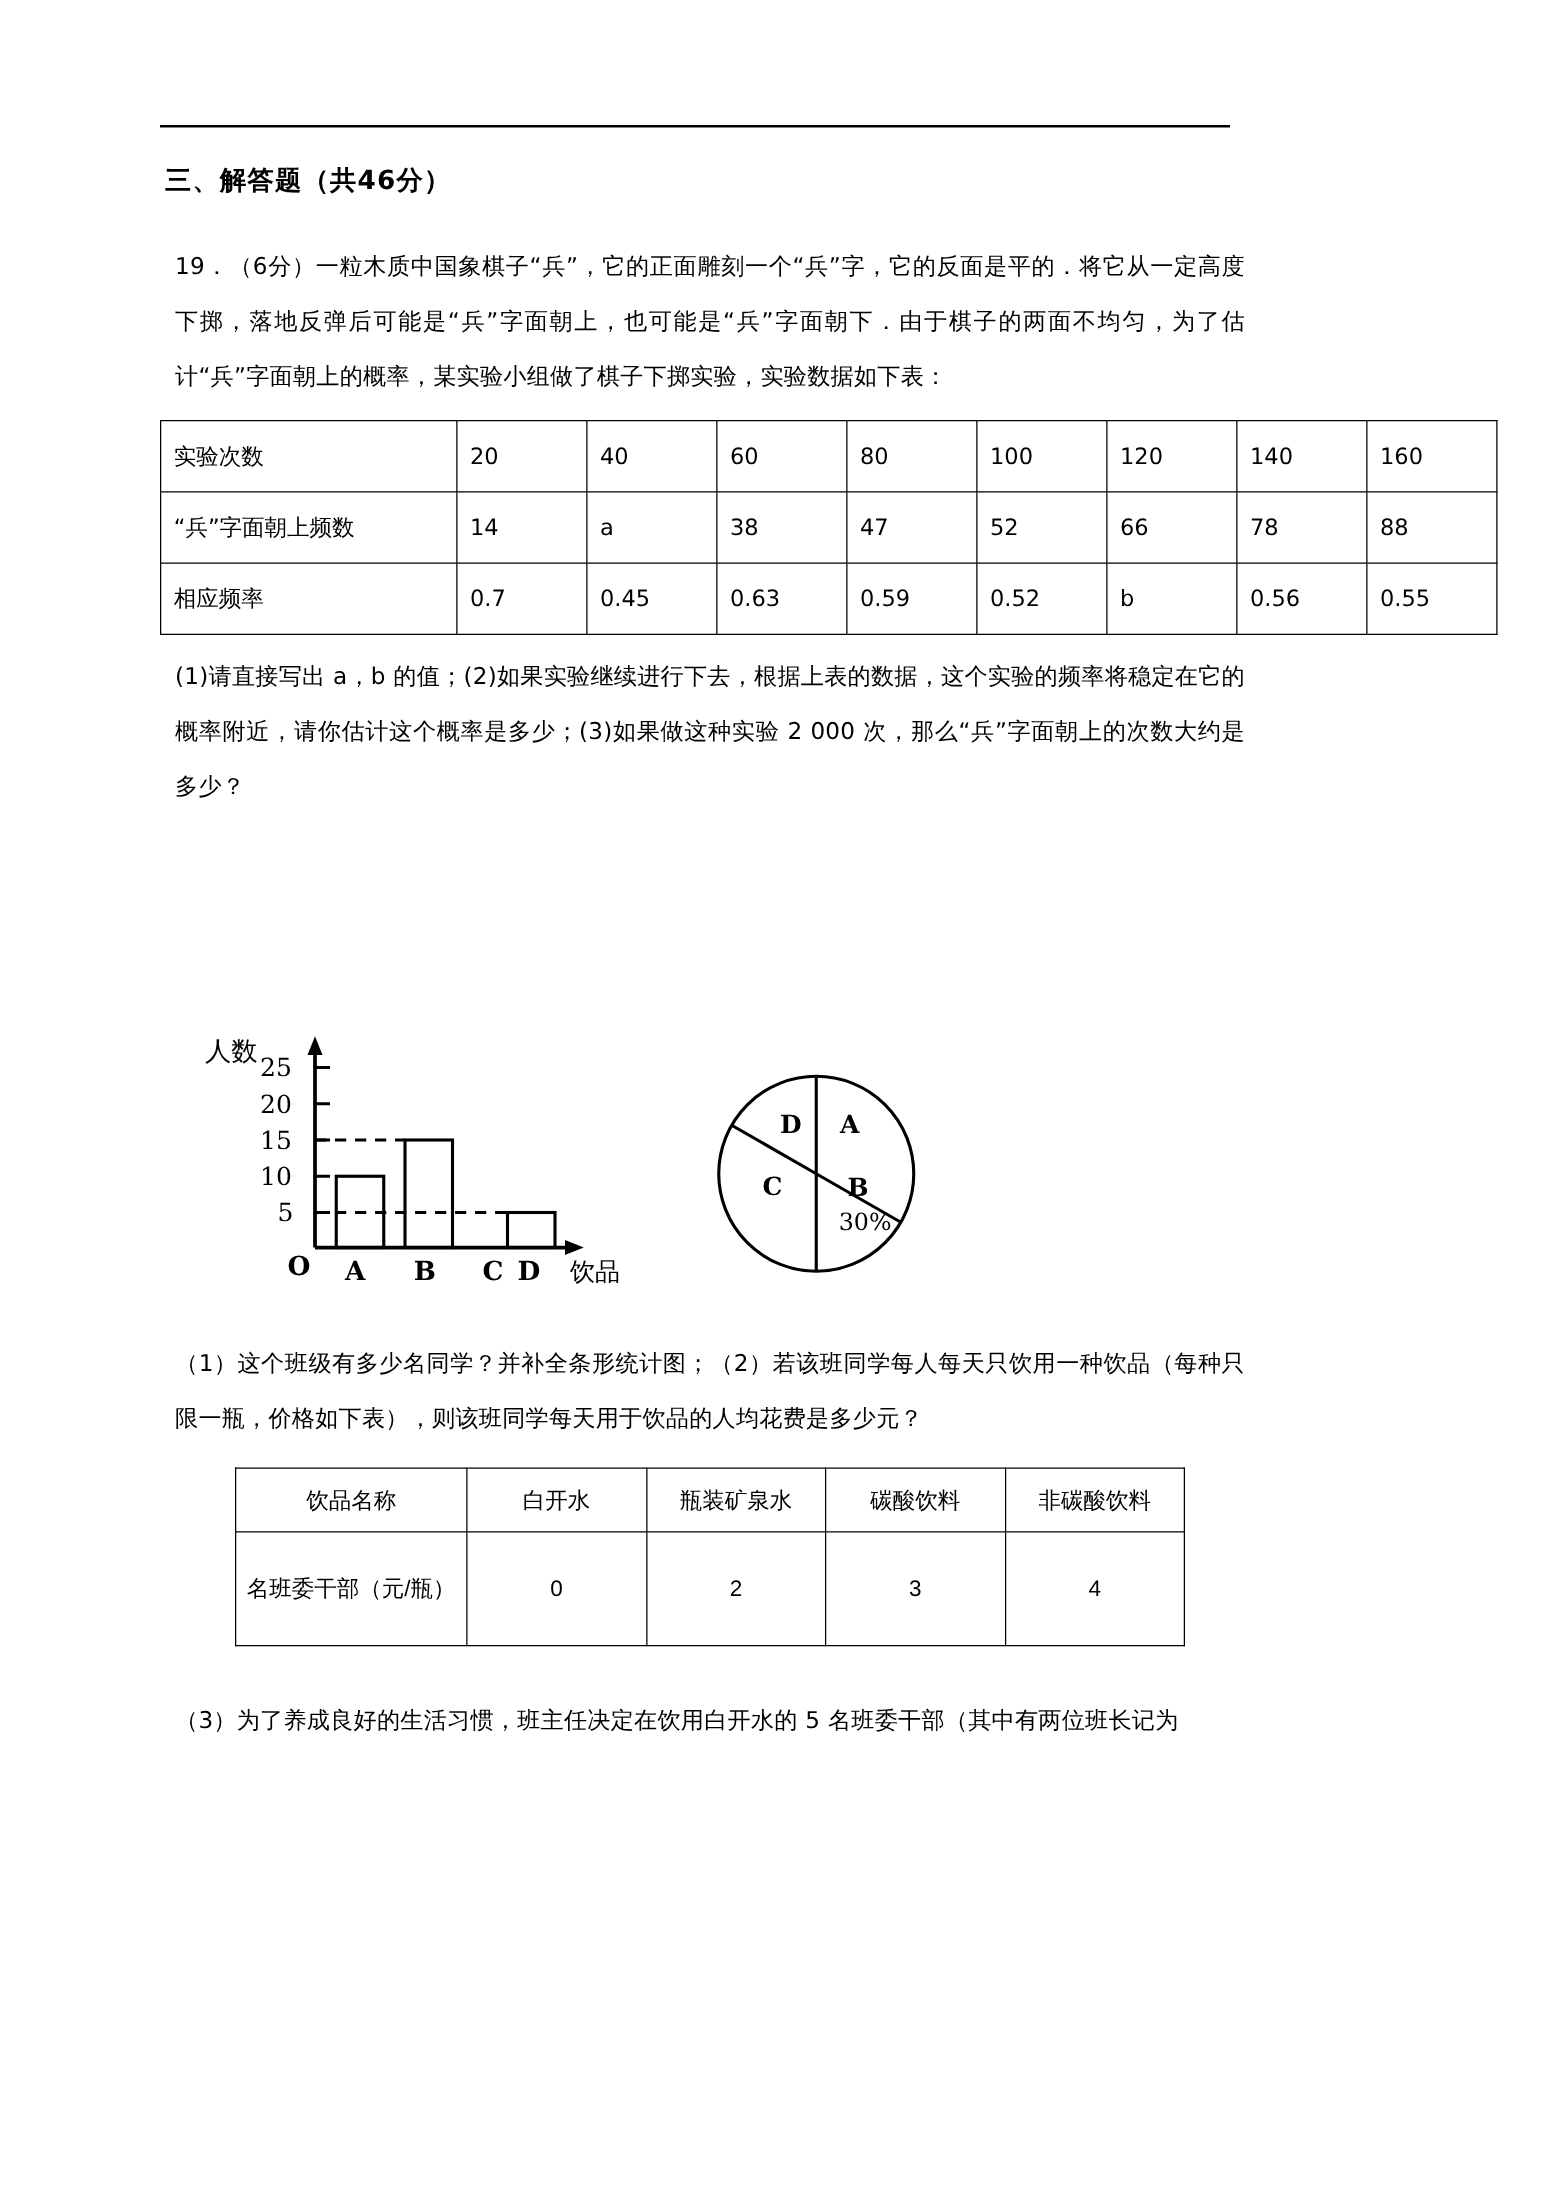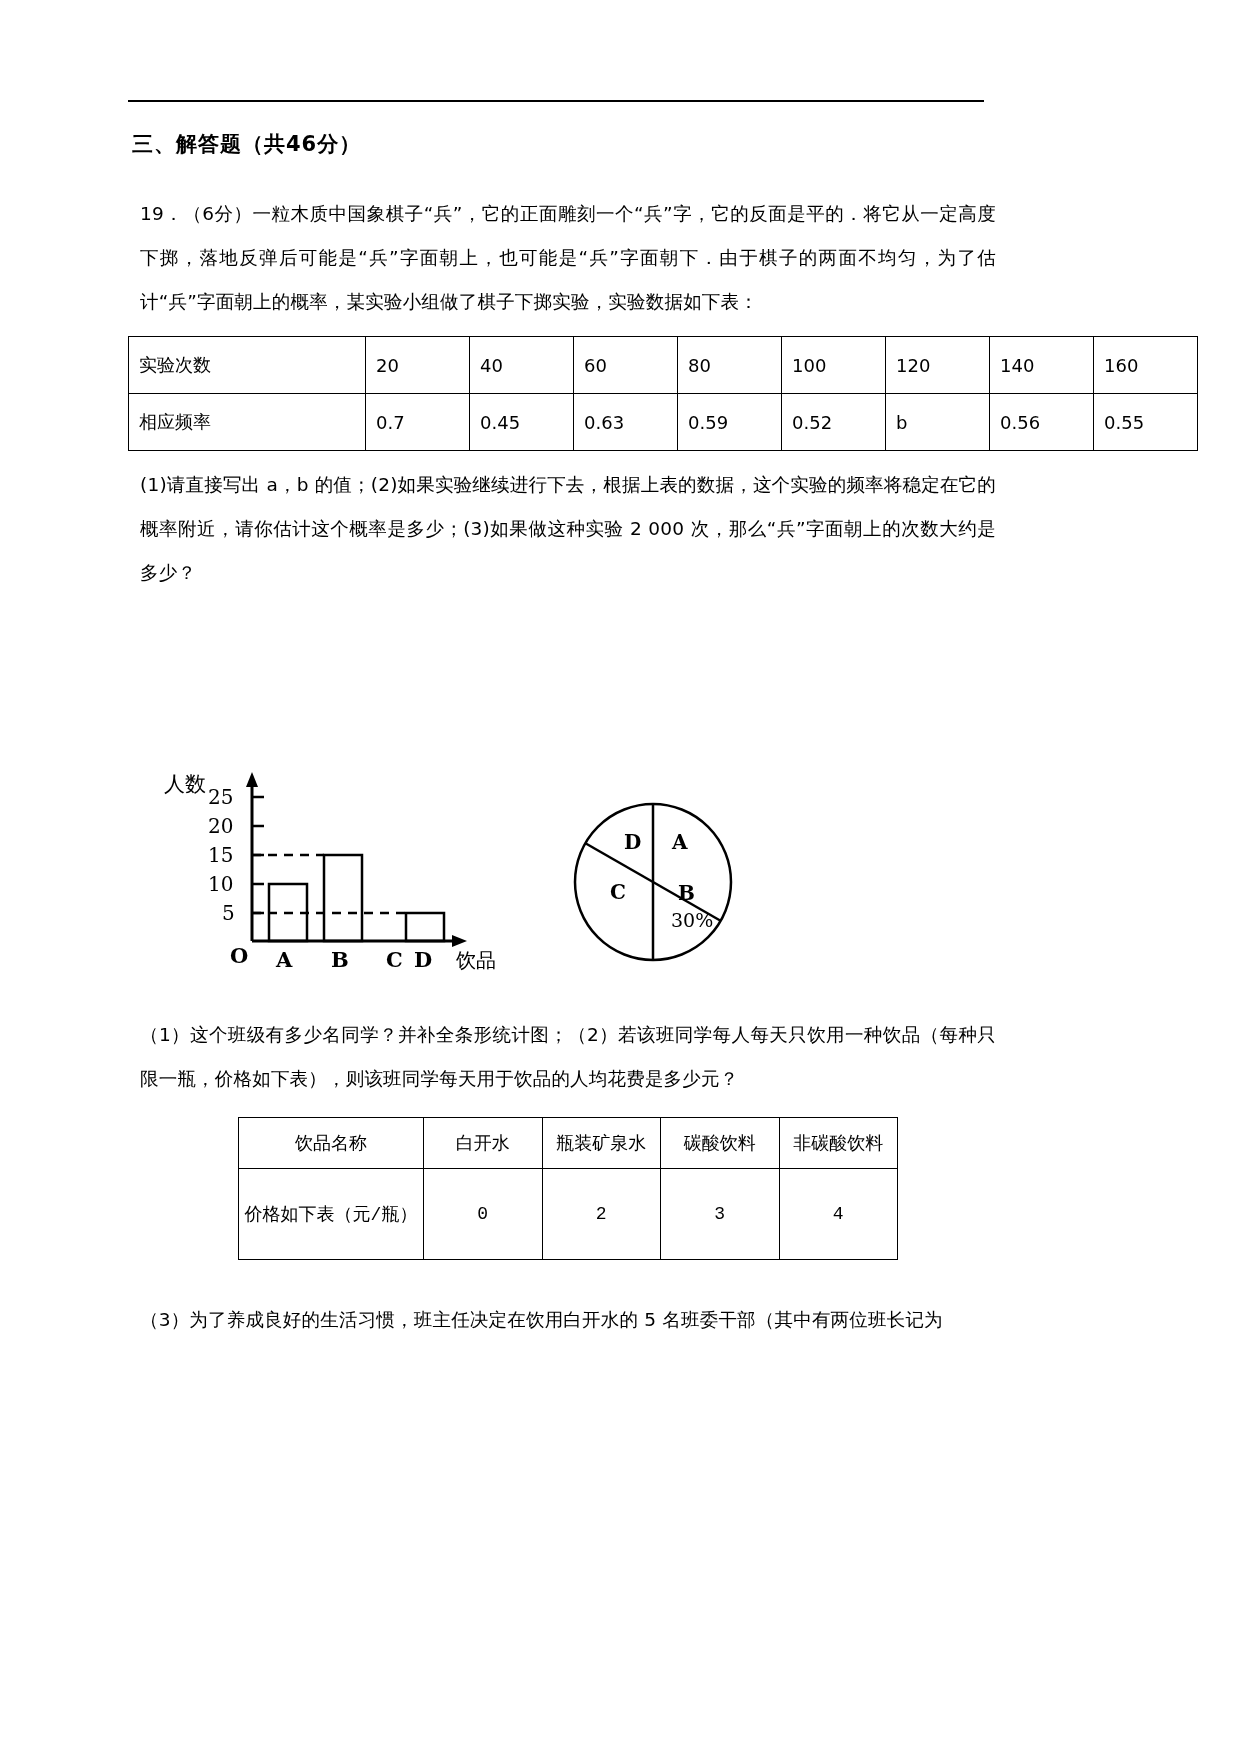--- a/index.html
+++ b/index.html
@@ -78,22 +78,22 @@
     height: 232px;
     margin-top: 14px;
   }
   .barchart { position: absolute; left: 28px; top: 0; }
   .piechart { position: absolute; left: 420px; top: 8px; }
 
   
   table.price-table {
     border-collapse: collapse;
     margin: 16px auto 0 auto;
-    width: 660px;
-    font-family: Liberation Mono, monospace;
+    width: 760px;
+    font-family: Liberation Sans, sans-serif;
     font-size: 18px;
     table-layout: fixed;
     padding-left: 36px;
   }
   table.price-table td {
     border: 1.5px solid #000;
     text-align: center;
     vertical-align: middle;
     height: 46px;
     padding: 2px 4px;
@@ -120,20 +120,31 @@
         <tr>
           <td class="label-cell">实验次数</td>
           <td class="val">20</td>
           <td class="val">40</td>
           <td class="val">60</td>
           <td class="val">80</td>
           <td class="val">100</td>
           <td class="val">120</td>
           <td class="val">140</td>
           <td class="val">160</td>
+        </tr>
+        <tr>
+          <td class="label-cell">“兵”字面朝上频数</td>
+          <td class="val">14</td>
+          <td class="val">a</td>
+          <td class="val">38</td>
+          <td class="val">47</td>
+          <td class="val">52</td>
+          <td class="val">66</td>
+          <td class="val">78</td>
+          <td class="val">88</td>
         </tr>
         <tr>
           <td class="label-cell">相应频率</td>
           <td class="val">0.7</td>
           <td class="val">0.45</td>
           <td class="val">0.63</td>
           <td class="val">0.59</td>
           <td class="val">0.52</td>
           <td class="val">b</td>
           <td class="val">0.56</td>
@@ -211,21 +222,21 @@
     <table class="price-table">
       <tbody>
         <tr>
           <td class="first-col">饮品名称</td>
           <td>白开水</td>
           <td>瓶装矿泉水</td>
           <td>碳酸饮料</td>
           <td>非碳酸饮料</td>
         </tr>
         <tr>
-          <td class="first-col" style="height:86px;">价格如下表（元/瓶）</td>
+          <td class="first-col" style="height:86px;">名班委干部（元/瓶）</td>
           <td>0</td>
           <td>2</td>
           <td>3</td>
           <td>4</td>
         </tr>
       </tbody>
     </table>
 
     <div class="gap-small"></div>
 

